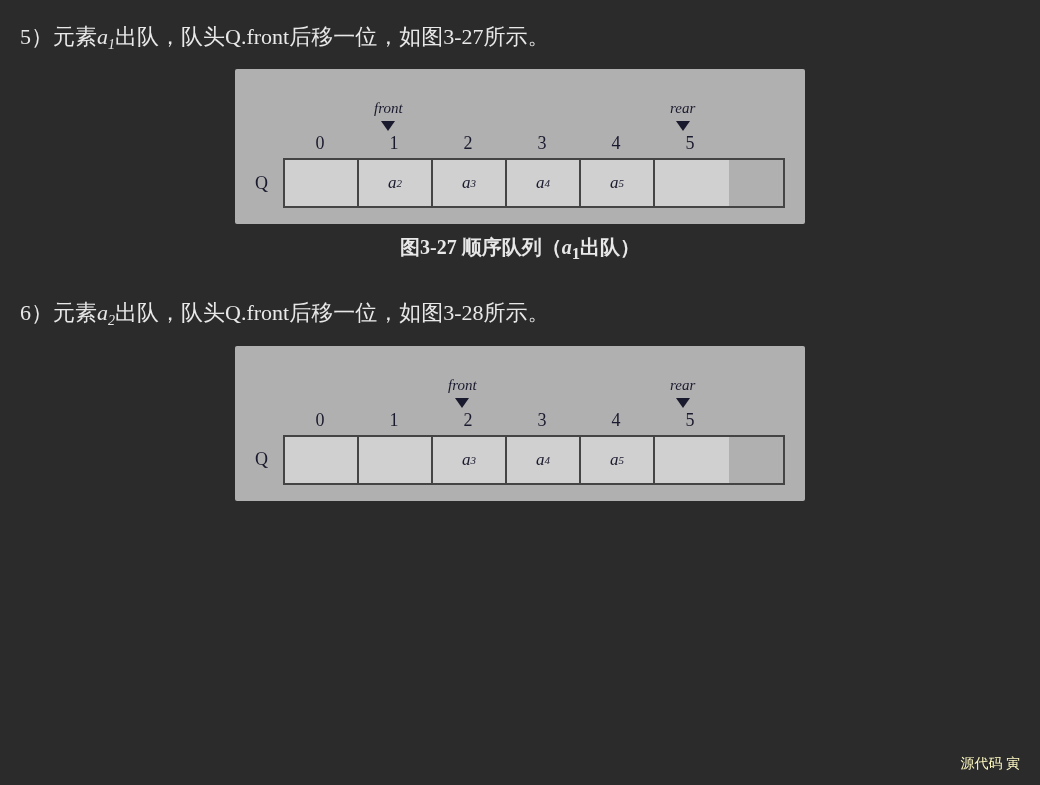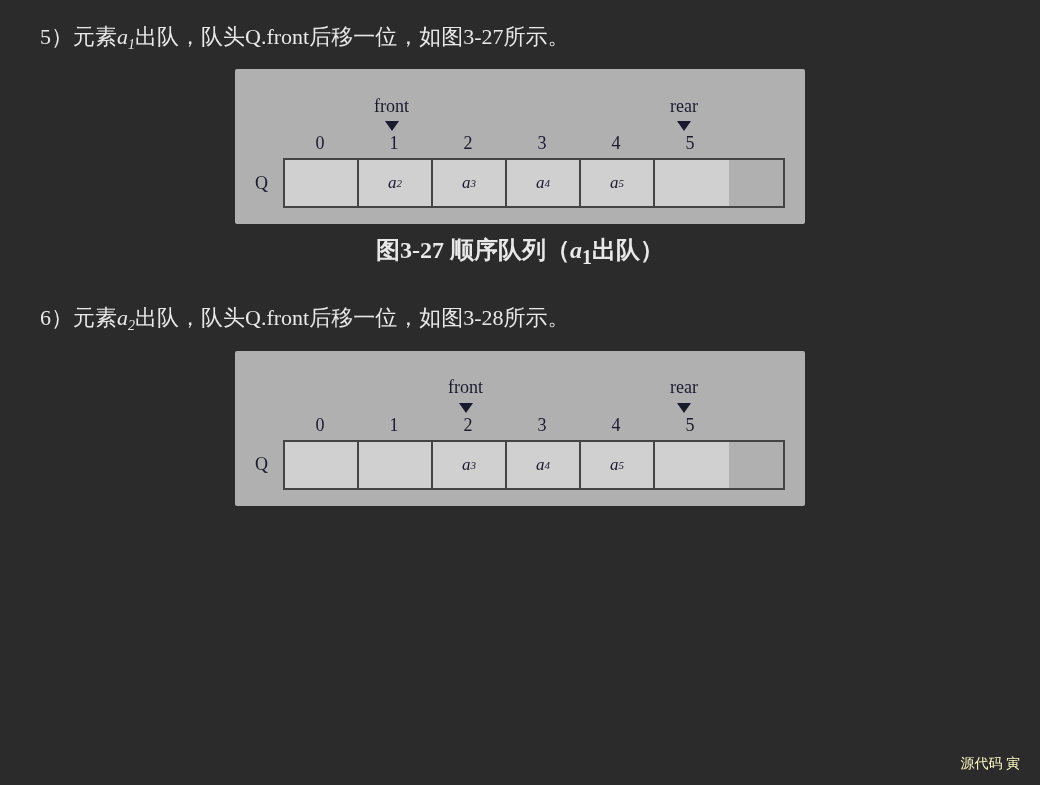--- a/index.html
+++ b/index.html
@@ -10,21 +10,21 @@
       background-color: #2b2b2b;
       color: #e8e8e8;
       font-family: "SimSun", "STSong", serif;
       overflow: hidden;
       position: relative;
     }
 
     .page-container {
       width: 1040px;
       height: 691px;
-      padding: 20px 40px;
+      padding: 20px 20px;
       display: flex;
       flex-direction: column;
       gap: 0;
     }
 
     .section {
       display: flex;
       flex-direction: column;
       align-items: flex-start;
       margin-bottom: 8px;
@@ -129,21 +129,21 @@
     .data-cell.empty {
       background-color: #d0d0d0;
     }
 
     .data-cell sub {
       font-size: 11px;
       font-style: italic;
     }
 
     .figure-caption {
-      font-size: 24px;
+      font-size: 20px;
       font-weight: bold;
       color: #e8e8e8;
       text-align: center;
       margin-top: 10px;
     }
 
     .watermark {
       position: absolute;
       bottom: 12px;
       right: 20px;
@@ -164,22 +164,23 @@
 
     .pointer-group {
       display: flex;
       flex-direction: column;
       align-items: center;
       position: absolute;
       bottom: 0;
     }
 
     .pointer-text {
+      font-style: italic;
       font-family: "Times New Roman", serif;
-      font-size: 18px;
+      font-size: 15px;
       color: #1a1a2e;
       line-height: 1.2;
     }
   </style>
 </head>
 <body>
 
 <div class="page-container">
 
   <div class="section">

